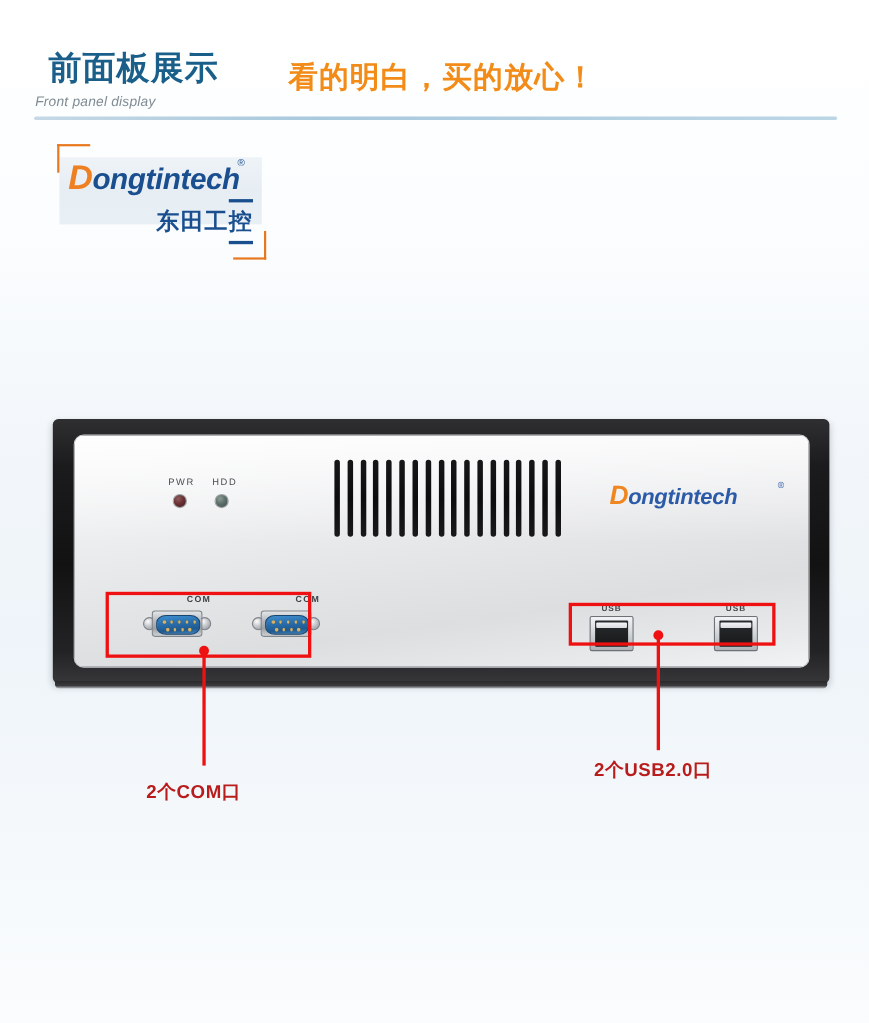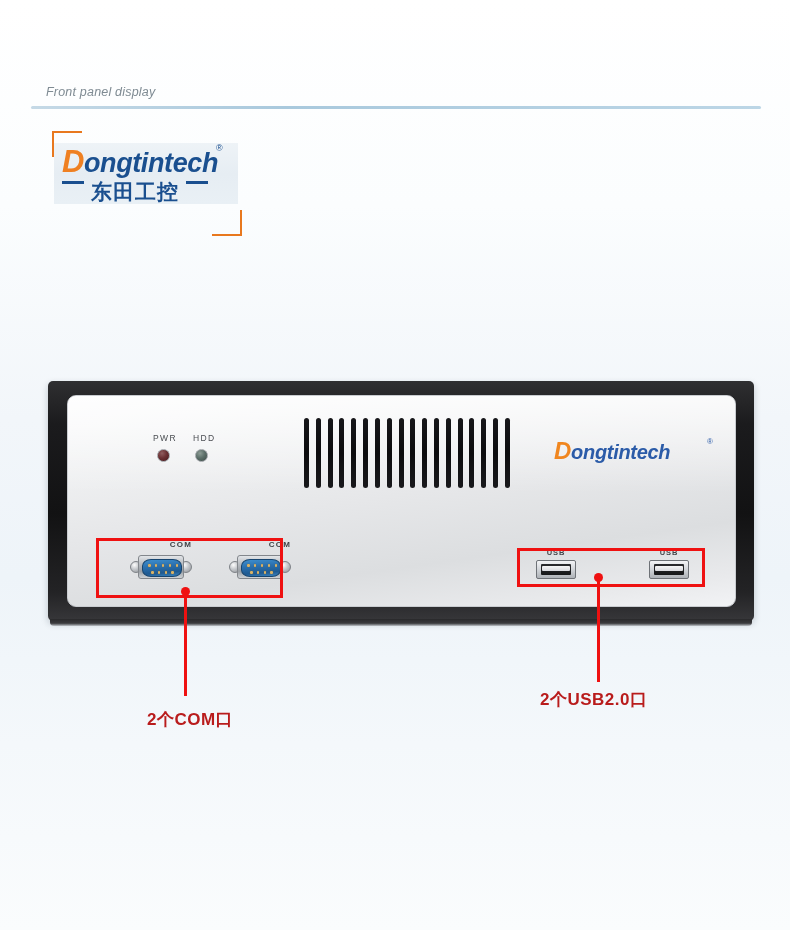--- a/index.html
+++ b/index.html
@@ -23,21 +23,21 @@
     position: absolute;
     left: 44px; top: 48px;
     font-size: 30px;
     font-weight: 700;
     color: #1a5f8a;
     letter-spacing: 1px;
     line-height: 1;
   }
   .header-title-en {
     position: absolute;
-    left: 46px; top: 86px;
+    left: 32px; top: 86px;
     font-size: 12.5px;
     font-style: italic;
     color: #7f8b93;
     letter-spacing: 0.2px;
     line-height: 1;
   }
   .header-slogan {
     position: absolute;
     left: 262px; top: 57px;
     font-size: 27px;
@@ -94,22 +94,23 @@
     left: 216px; top: 143px;
     font-size: 9px;
     color: #1a4f8f;
     font-style: normal;
   }
   .logo-cn-row {
     position: absolute;
     left: 62px; top: 181px;
     width: 168px;
     display: flex;
-    align-items: flex-start;
+    align-items: flex-end;
     gap: 7px;
+    flex-direction: column;
   }
   .logo-dash {
     height: 3px;
     width: 22px;
     background: #1a4f8f;
     flex: none;
   }
   .logo-cn {
     font-size: 21px;
     font-weight: 700;
@@ -260,21 +261,21 @@
   .db9-pins-top { left: 5px; top: 4px; width: 30px; }
   .db9-pins-bot { left: 8px; top: 11px; width: 23px; }
   .db9-pin {
     width: 2.5px; height: 2.5px;
     border-radius: 50%;
     background: #d7b36a;
     box-shadow: 0 0 1px #8a6a22;
   }
 
   
-  .usb { position: absolute; width: 40px; height: 19px; }
+  .usb { position: absolute; width: 40px; height: 32px; }
   .usb-label {
     position: absolute;
     left: 0; top: -11px;
     width: 40px;
     text-align: center;
     font-size: 7.5px;
     font-weight: 700;
     color: #44474b;
     letter-spacing: 0.9px;
     line-height: 1;
@@ -326,21 +327,23 @@
     color: #b91c1c;
     letter-spacing: 0.5px;
     line-height: 1;
     white-space: nowrap;
   }
 </style>
 </head>
 <body>
 
 <div class="header">
+  <div class="header-title-cn">前面板展示</div>
   <div class="header-title-en">Front panel display</div>
+  <div class="header-slogan">看的明白，买的放心！</div>
   <div class="header-rule"></div>
 </div>
 
 <div class="logo-block"></div>
 <div class="logo-bracket tl"></div>
 <div class="logo-bracket br"></div>
 <div class="logo-wordmark"><span class="d-cap">D</span><span>ongtintech</span></div>
 <div class="logo-reg">®</div>
 <div class="logo-cn-row">
   <span class="logo-dash"></span>
@@ -446,18 +449,18 @@
         <div class="usb-cavity"></div>
         <div class="usb-tongue"></div>
       </div>
     </div>
   </div>
 </div>
 
 <div class="hl-box" style="left:96px; top:538px; width:187px; height:60px;"></div>
 <div class="callout-dot" style="left:181px; top:587px;"></div>
 <div class="callout-line" style="left:184px; top:591px; height:105px;"></div>
-<div class="callout-text" style="left:133px; top:711px;margin-left:14px;">2个COM口</div>
+<div class="callout-text" style="left:133px; top:711px;">2个COM口</div>
 
 <div class="hl-box" style="left:517px; top:548px; width:188px; height:39px;"></div>
 <div class="callout-dot" style="left:594px; top:573px;"></div>
 <div class="callout-line" style="left:597px; top:577px; height:105px;"></div>
 <div class="callout-text" style="left:540px; top:691px;">2个USB2.0口</div>
 
 </body></html>

